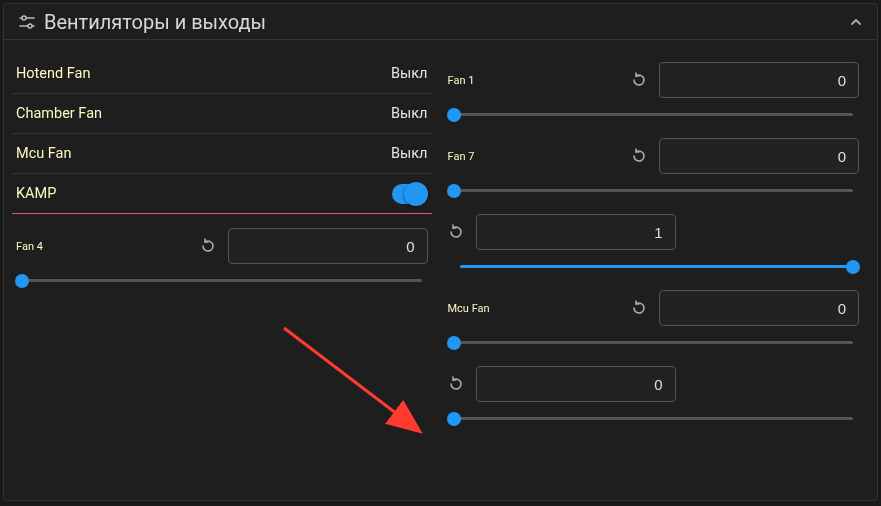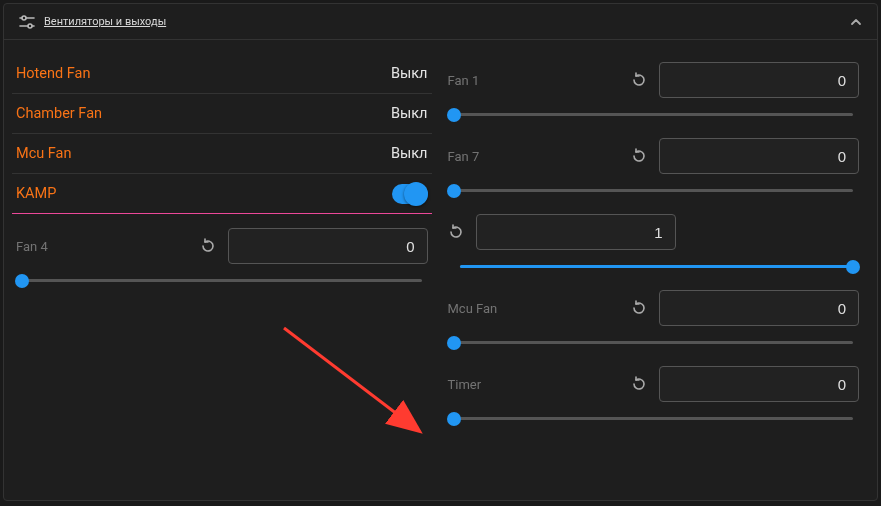--- a/index.html
+++ b/index.html
@@ -26,24 +26,23 @@
     border-bottom: 1px solid #333;
     height: 36px;
   }
   .panel-header .icon-slot {
     color: #bbb;
     margin-right: 8px;
     display: flex;
     align-items: center;
   }
   .panel-header .title {
-    font-size: 11px;
+    font-size: 20px;
     color: #d8d8d8;
     flex: 1;
-    text-decoration: underline;
   }
   .panel-header .chevron {
     color: #aaa;
     display: flex;
     align-items: center;
   }
   .panel-body {
     display: flex;
     padding: 14px 14px 14px 8px;
     gap: 12px;
@@ -55,21 +54,21 @@
   }
   .row {
     display: flex;
     align-items: center;
     height: 40px;
     border-bottom: 1px solid #333;
     padding: 0 4px;
   }
   .row .label {
     font-size: 14.5px;
-    color: #f97316;
+    color: #fef9c3;
     flex: 1;
   }
   .row .status {
     font-size: 14.5px;
     color: #e5e5e5;
   }
   
   .switch {
     width: 36px;
     height: 20px;
@@ -90,22 +89,22 @@
   
   .control-block {
     padding: 8px 4px 4px 4px;
   }
   .control-head {
     display: flex;
     align-items: center;
     margin-bottom: 10px;
   }
   .control-head .clabel {
-    font-size: 13px;
-    color: #737373;
+    font-size: 11px;
+    color: #fef9c3;
     flex: 1;
   }
   .reset-icon {
     color: #aaa;
     margin-right: 12px;
     display: flex;
     align-items: center;
   }
   .num-input {
     width: 200px;
@@ -298,21 +297,20 @@
         </div>
         <div class="slider-track">
           <div class="slider-rail"></div>
           <div class="slider-fill" style="width:0%"></div>
           <div class="slider-thumb" style="left:0%"></div>
         </div>
       </div>
 
       <div class="control-block">
         <div class="control-head">
-          <span class="clabel">Timer</span>
           <span class="reset-icon">
             <svg width="16" height="16" viewBox="0 0 16 16">
                 <path d="M3 8a5 5 0 1 0 2-4" fill="none" stroke="#aaa" stroke-width="1.6" stroke-linecap="round"></path>
                 <polyline points="5,1 5,4 8,4" fill="none" stroke="#aaa" stroke-width="1.6" stroke-linecap="round" stroke-linejoin="round"></polyline>
               </svg>
           </span>
           <input class="num-input" value="0" style="">
         </div>
         <div class="slider-track">
           <div class="slider-rail"></div>

